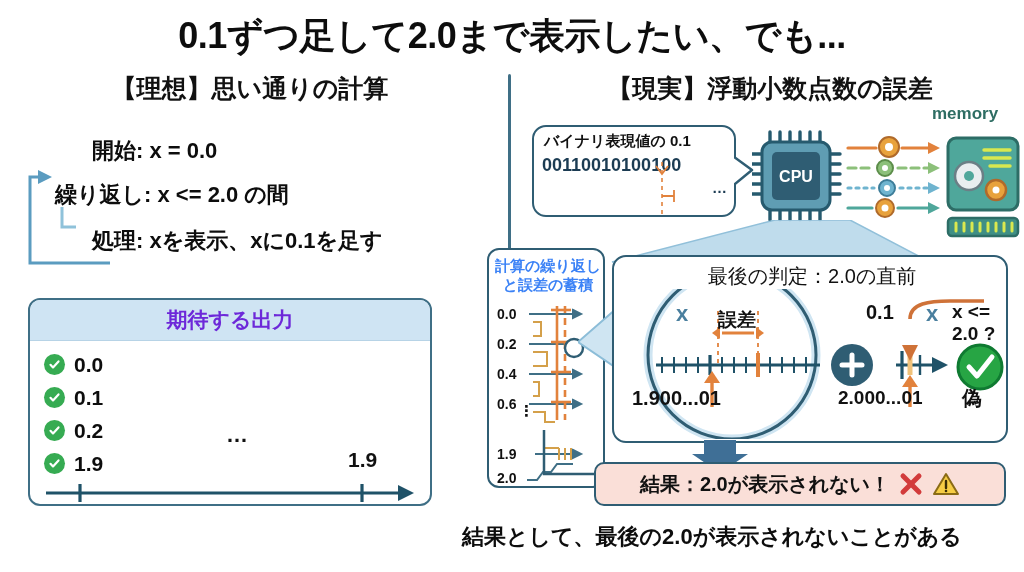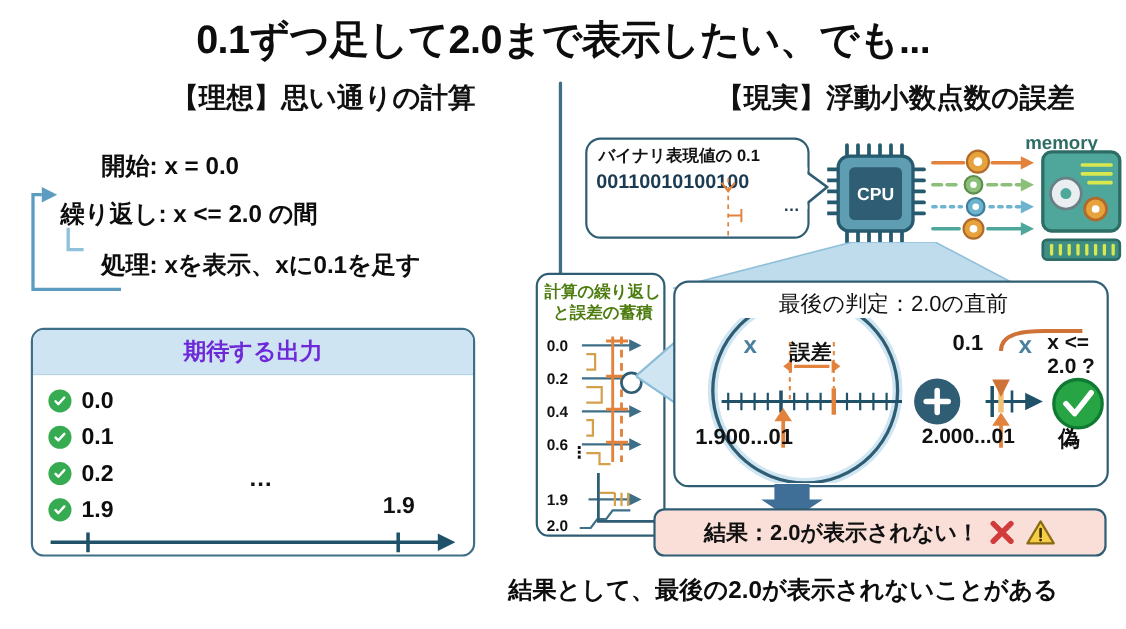--- a/index.html
+++ b/index.html
@@ -11,21 +11,21 @@
   .root{position:absolute;inset:0;}
   .abs{position:absolute;}
 
   
   #title{
     left:0;top:12px;width:1024px;text-align:center;
     font-size:36px;font-weight:bold;letter-spacing:-0.5px;color:#0d0d0d;
   }
 
   
-  .col-head{font-size:25px;font-weight:bold;color:#111;margin-left:44px;}
+  .col-head{font-size:25px;font-weight:bold;color:#111;}
   #left-head{left:0;top:72px;width:500px;text-align:center;}
   #right-head{left:516px;top:72px;width:508px;text-align:center;}
 
   
   #divider{left:508px;top:74px;width:3px;height:178px;background:#3f6f86;border-radius:2px;}
 
   
   .code-line{font-size:22px;font-weight:bold;color:#0d0d0d;white-space:nowrap;}
   #code1{left:68px;top:136px;margin-left:24px;}
   #code2{left:55px;top:180px;}
@@ -68,31 +68,31 @@
   }
   #bin-title{position:absolute;left:10px;top:5px;font-size:15px;font-weight:bold;color:#111;}
   .bin-row{position:absolute;left:8px;font-size:18px;font-weight:bold;color:#1b3b52;letter-spacing:0px;}
   #bin-r1{top:28px;}
   #bin-r2{top:54px;}
   #bin-dots{position:absolute;left:178px;top:52px;font-size:15px;font-weight:bold;color:#1b3b52;}
   #bubble-tail{left:730px;top:152px;}
 
   
   #cpu-art{left:752px;top:128px;}
-  #memory-label{left:932px;top:120px;font-size:17px;font-weight:bold;color:#2e6d63;}
+  #memory-label{left:932px;top:104px;font-size:17px;font-weight:bold;color:#2e6d63;}
 
   
   #cone{left:600px;top:220px;}
 
   
   #acc-card{
     left:487px;top:248px;width:118px;height:240px;
     background:#fff;border:2.5px solid #2f5d73;border-radius:12px;box-sizing:border-box;
   }
-  #acc-title{position:absolute;left:0;top:6px;width:118px;text-align:center;font-size:15px;font-weight:bold;line-height:19px;color:#4d7c0f;}
+  #acc-title{position:absolute;left:0;top:6px;width:118px;text-align:center;font-size:15px;font-weight:bold;line-height:19px;color:#3b82f6;}
   #acc-art{position:absolute;left:0;top:52px;}
   .acc-lbl{position:absolute;font-size:14px;font-weight:bold;color:#111;}
   #acc-dots{position:absolute;left:30px;top:152px;font-size:15px;font-weight:bold;color:#111;}
 
   
   #judge-card{
     left:612px;top:255px;width:396px;height:188px;
     background:#fff;border:2.5px solid #2f5d73;border-radius:14px;box-sizing:border-box;
   }
   #judge-title{position:absolute;left:0;top:6px;width:396px;text-align:center;font-size:20px;font-weight:normal;color:#111;}

